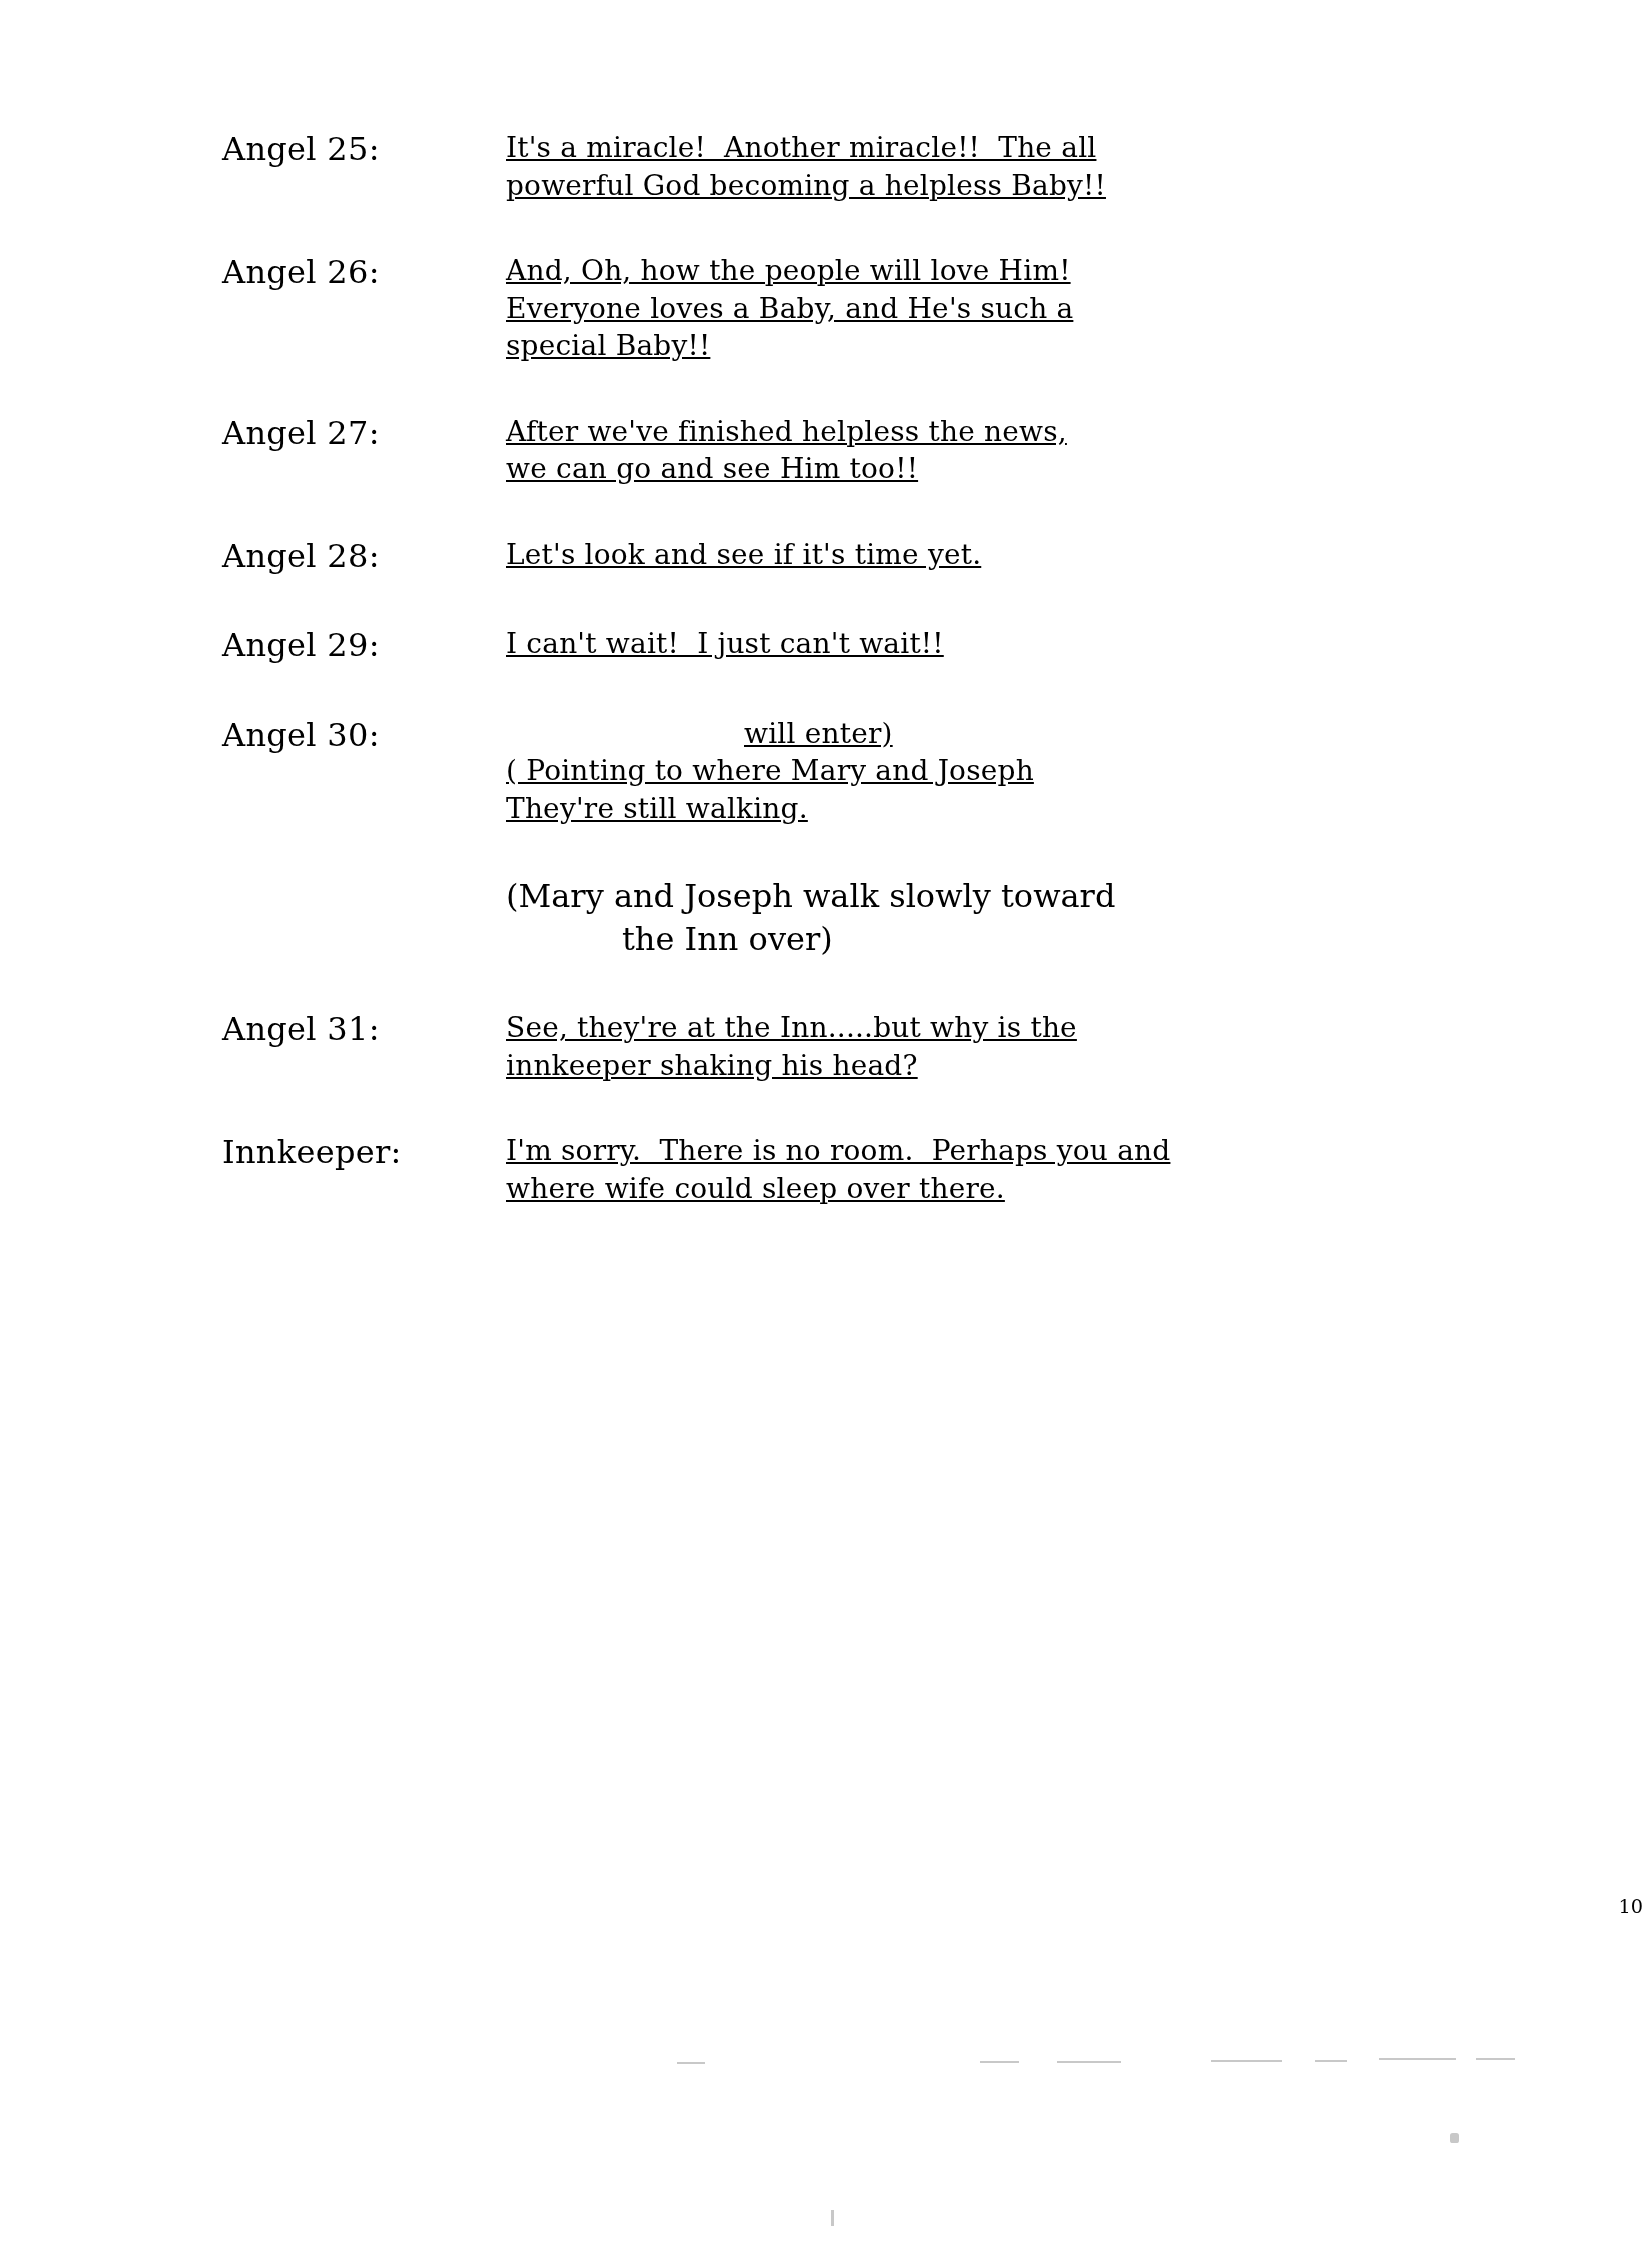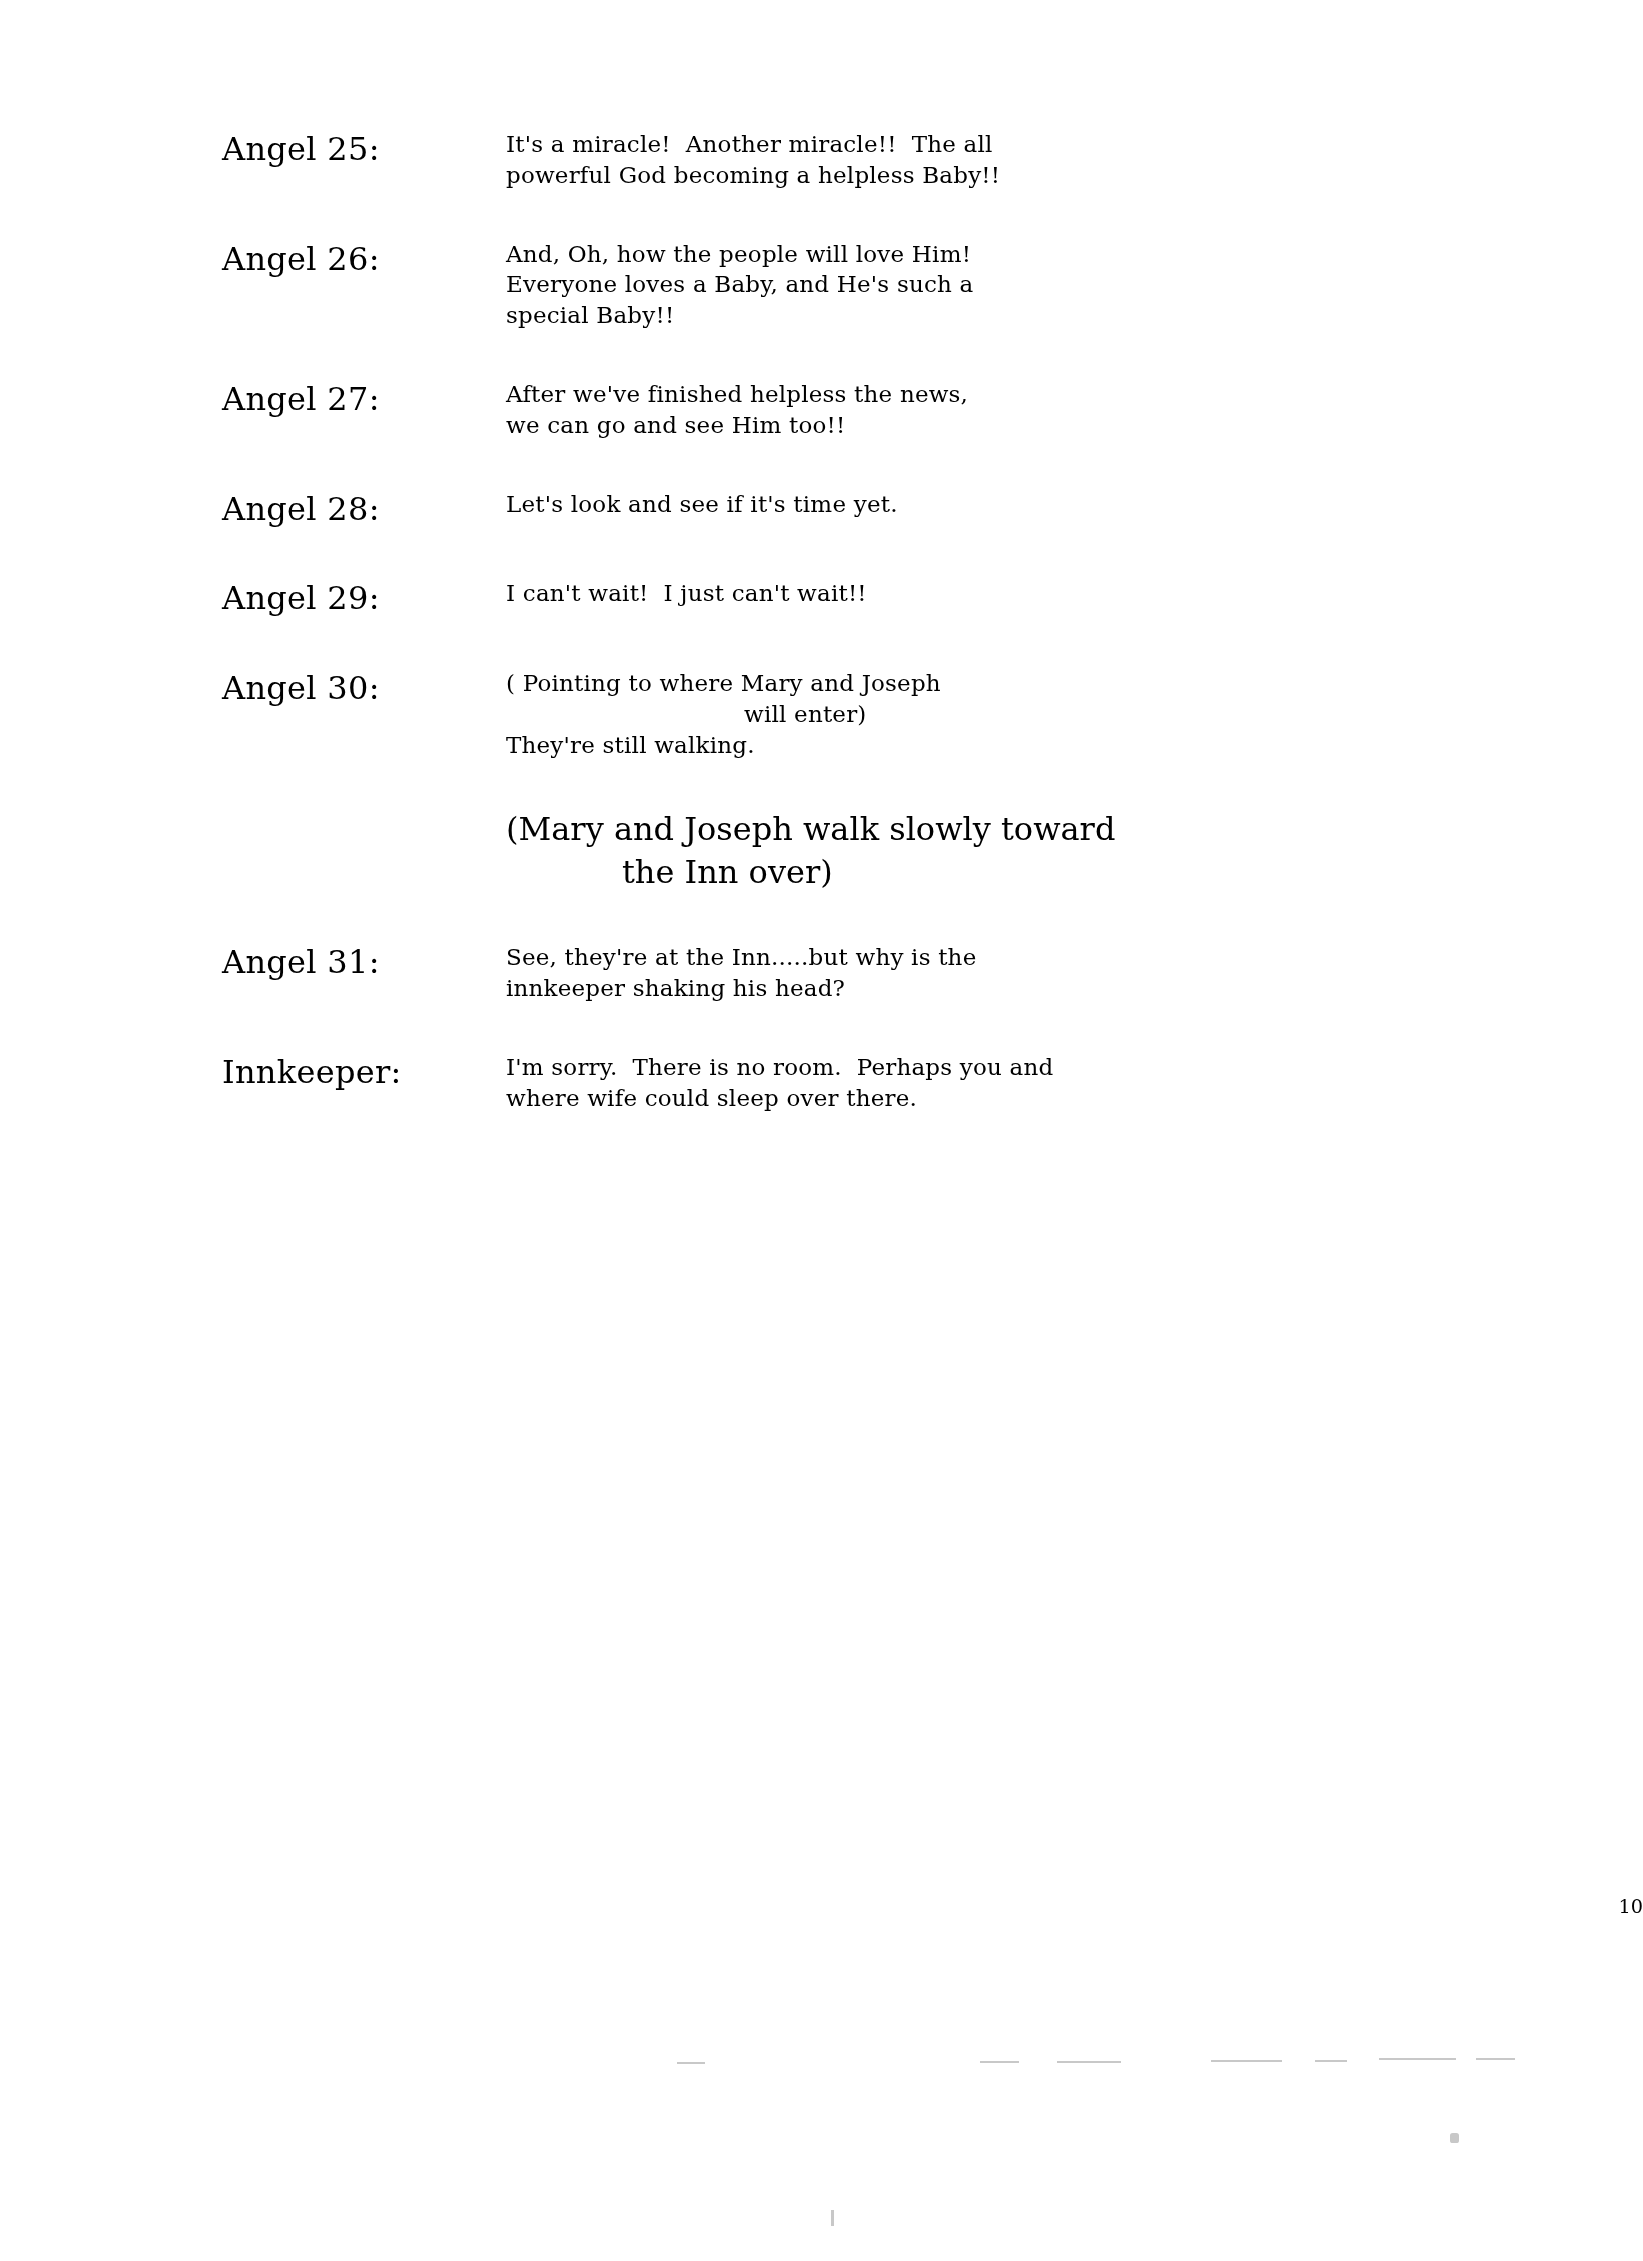--- a/index.html
+++ b/index.html
@@ -42,23 +42,24 @@
     width: 284px;
     flex: 0 0 284px;
     font-size: 32px;
     line-height: 1.30;
     letter-spacing: 0.3px;
     white-space: nowrap;
   }
 
   .speech {
     flex: 1 1 auto;
-    font-size: 23px;
+    font-size: 28px;
     line-height: 1.34;
     letter-spacing: 0.2px;
+    text-decoration: underline;
   }
 
   .speech .ln {
     display: block;
     white-space: pre-wrap;
   }
 
   .speech .ln.indent-stage {
     padding-left: 238px;
   }
@@ -135,22 +136,22 @@
     <div class="line-block">
       <div class="speaker">Angel 29:</div>
       <div class="speech">
         <span class="ln">I can't wait!  I just can't wait!!</span>
       </div>
     </div>
 
     <div class="line-block">
       <div class="speaker">Angel 30:</div>
       <div class="speech">
+        <span class="ln indent-stage">will enter)</span>
         <span class="ln">( Pointing to where Mary and Joseph</span>
-        <span class="ln indent-stage">will enter)</span>
         <span class="ln">They're still walking.</span>
       </div>
     </div>
 
     <div class="stage-block">
       <span class="ln">(Mary and Joseph walk slowly toward</span>
       <span class="ln centered">the Inn over)</span>
     </div>
 
     <div class="line-block">

